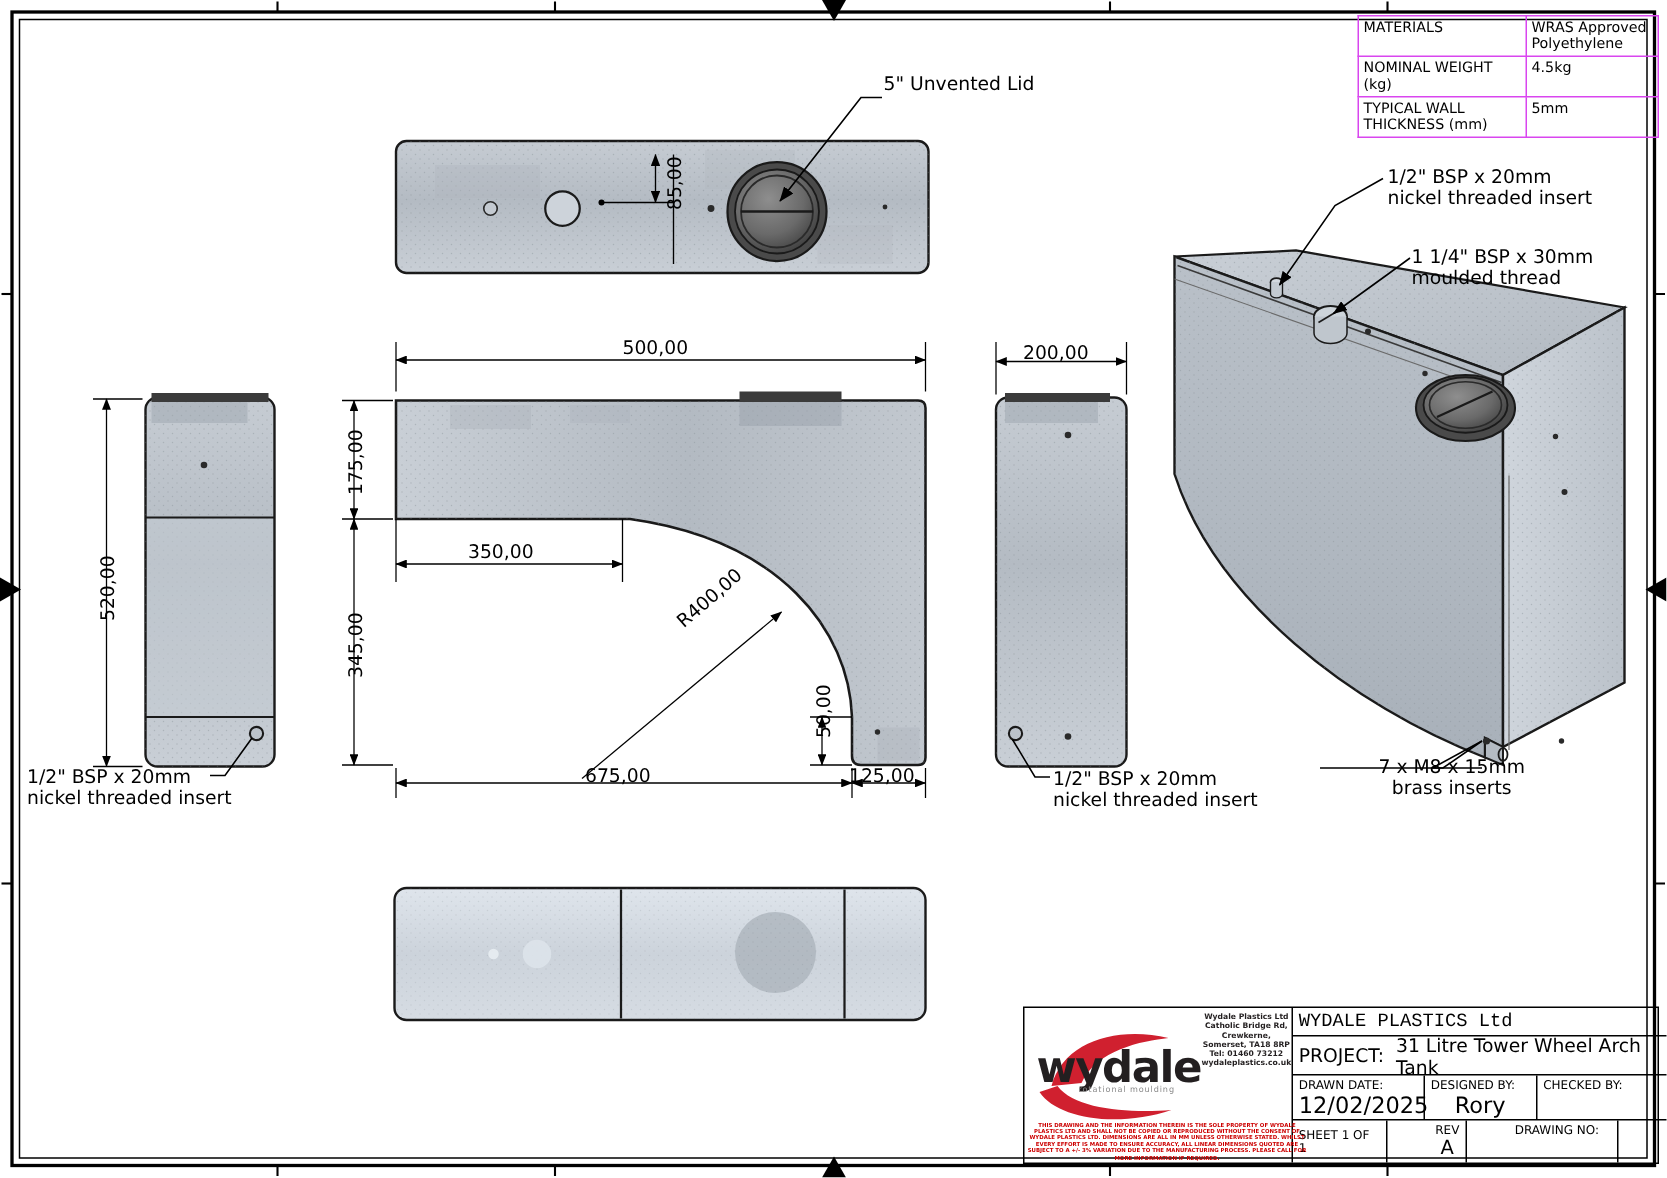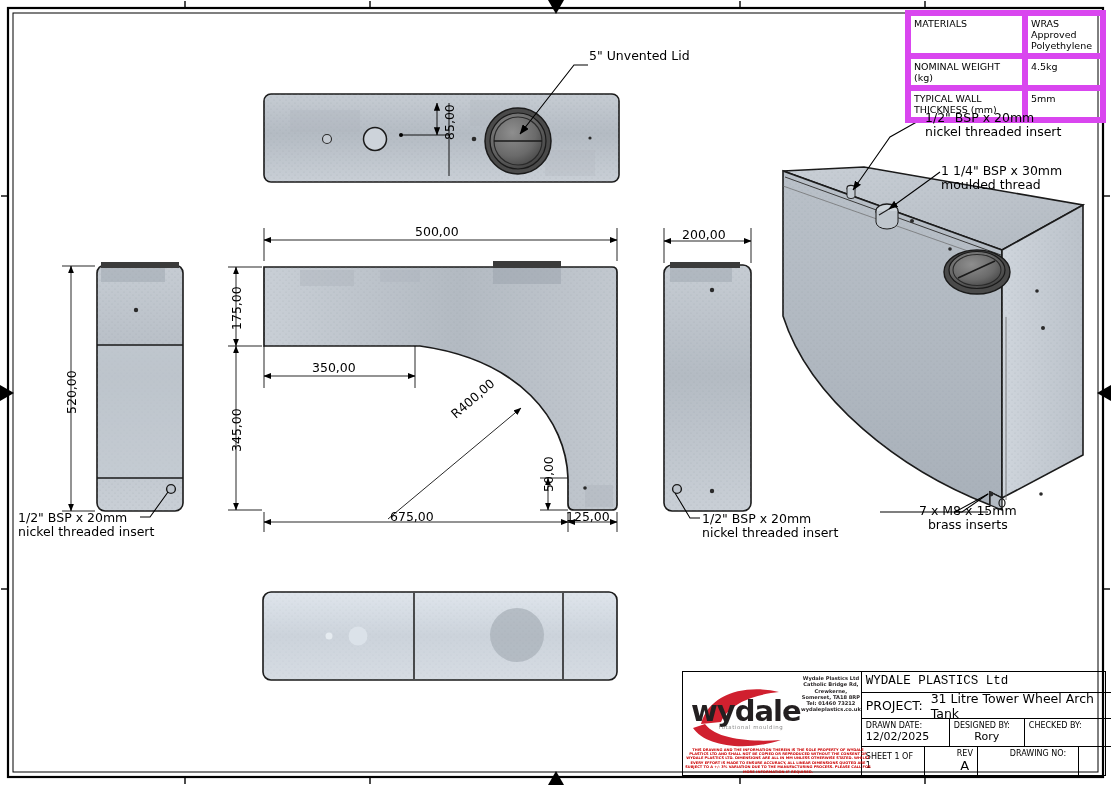--- a/index.html
+++ b/index.html
@@ -6,40 +6,40 @@
   body{width:1111px;height:785px;position:relative;overflow:hidden;
        font-family:"DejaVu Sans","Liberation Sans",sans-serif;color:#000;}
   #sheet{position:absolute;inset:0;}
   svg{position:absolute;top:0;left:0;}
   .lbl{position:absolute;font-size:12.5px;line-height:14px;white-space:pre;color:#000;}
   .dim{position:absolute;font-size:12.5px;color:#000;white-space:nowrap;}
   .dimv{position:absolute;font-size:12.5px;color:#000;white-space:nowrap;
         transform-origin:0 0;transform:rotate(-90deg);}
   
   #spec{position:absolute;left:905px;top:10px;width:201px;border-collapse:collapse;}
-  #spec td{border:6px solid #d946ef;font-size:9.5px;padding:2px 3px;vertical-align:top;
+  #spec td{border:1px solid #d946ef;font-size:9.5px;padding:2px 3px;vertical-align:top;
            line-height:11px;}
   #spec td.k{width:105px;}
   
   #tb{position:absolute;left:682px;top:671px;width:424px;height:105px;
       border:1.4px solid #000;box-sizing:border-box;display:flex;}
   #tb .logocell{width:190px;border-right:1.4px solid #000;position:relative;display:flex;}
   #tb .logoart{width:118px;position:relative;}
   #tb .addr{flex:1;font-size:5.1px;line-height:6.3px;text-align:center;font-weight:bold;
             color:#231f20;padding-top:3px;}
   #tb .legal{position:absolute;left:2px;bottom:1px;width:186px;font-size:3.6px;
              line-height:4.4px;text-align:center;color:#c00;font-weight:bold;}
   #tb .right{flex:1;display:flex;flex-direction:column;}
   #tb .row{display:flex;border-bottom:1.2px solid #000;}
   #tb .row:last-child{border-bottom:none;}
   #tb .cell{padding:2px 4px;box-sizing:border-box;border-right:1.2px solid #000;}
   #tb .cell:last-child{border-right:none;}
   #tb .big{font-size:12.5px;}
   #tb .sm{font-size:8px;line-height:9px;}
-  #tb .val{font-size:11px;}
+  #tb .val{font-size:15px;}
   .wy-text{font-size:29px;font-weight:bold;letter-spacing:-1px;color:#231f20;}
   .wy-sub{font-size:5.4px;color:#8a8a8a;letter-spacing:.6px;}
 </style>
 </head>
 <body>
 
 <div id="sheet">
 
 <svg width="1111" height="785">
   <defs>

